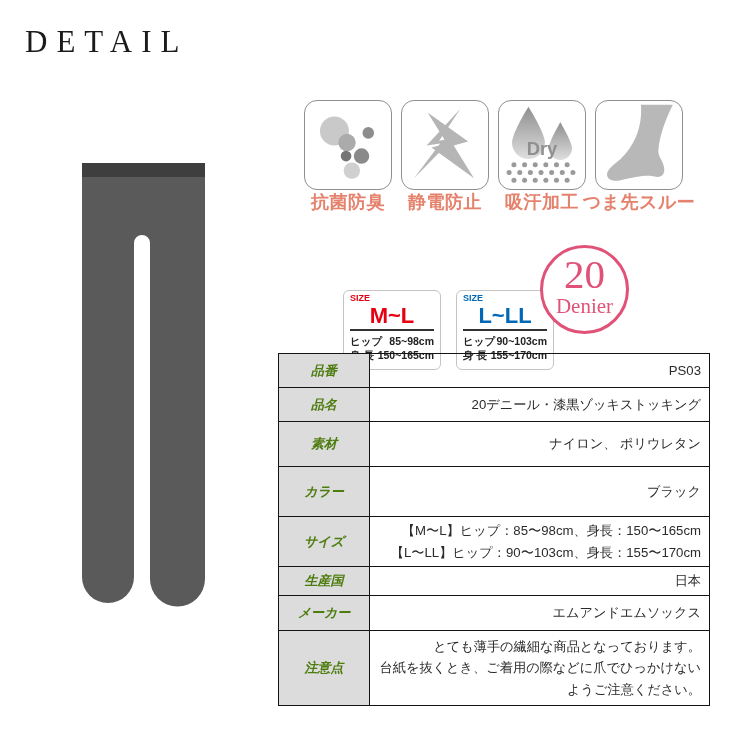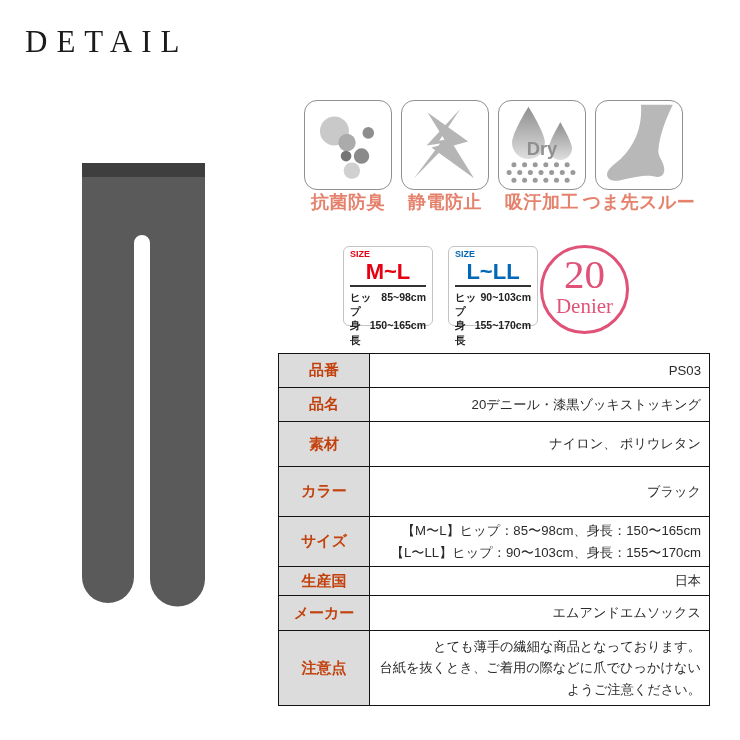--- a/index.html
+++ b/index.html
@@ -24,22 +24,22 @@
     border:1.5px solid #8f8f8f; border-radius:13px; overflow:hidden;
   }
   .feature-label {
     font-size:18px; font-weight:bold; color:#e5826d;
     white-space:nowrap; text-align:left; letter-spacing:0.5px;
   }
 
   
   #sizes { position:absolute; left:343px; top:246px; display:flex; gap:15px; }
   .size-box {
-    width:90px; height:80px; border:1px solid #c4c4c4; border-radius:6px;
-    background:#fff; padding:3px 6px 0 6px;
+    width:98px; height:80px; border:1px solid #c4c4c4; border-radius:6px;
+    background:#fff; padding:3px 6px 0 6px;margin-top:44px;
   }
   .size-tag { font-size:9px; font-weight:bold; line-height:1.1; }
   .size-name { font-size:22px; font-weight:bold; text-align:center; line-height:1.05; }
   .size-sep { border-top:2px solid #333; margin:2px 0 3px 0; }
   .size-row { display:flex; justify-content:space-between; font-size:10.5px; font-weight:bold; color:#222; line-height:1.35; }
   .size-red  .size-tag, .size-red  .size-name { color:#e60012; }
   .size-blue .size-tag, .size-blue .size-name { color:#0068b7; }
 
   
   #denier {
@@ -49,22 +49,22 @@
     font-family:"Liberation Serif","DejaVu Serif",serif;
   }
   #denier .num { font-size:41px; line-height:1.08; margin-top:4px; }
   #denier .unit { font-size:21px; line-height:1; }
 
   
   #spec { position:absolute; left:278px; top:353px; }
   #spec table { border-collapse:collapse; width:432px; table-layout:fixed; }
   #spec th, #spec td { border:1.6px solid #141414; }
   #spec th {
-    width:91px; background:#dcdcdc; font-size:15px; font-weight:bold;
-    color:#c2410c; text-align:center; padding:2px;
+    width:91px; background:#dcdcdc; font-size:13px; font-weight:bold;
+    color:#4d7c0f; text-align:center; padding:2px;font-style:italic;
   }
   #spec td {
     font-size:13.2px; color:#2b2b2b; text-align:right; padding:3px 8px;
     white-space:pre-line; line-height:1.6;
   }
   #spec tr:nth-child(1) th, #spec tr:nth-child(1) td { height:34px; }
   #spec tr:nth-child(2) th, #spec tr:nth-child(2) td { height:34px;margin-left:37px; }
   #spec tr:nth-child(3) th, #spec tr:nth-child(3) td { height:45px; }
   #spec tr:nth-child(4) th, #spec tr:nth-child(4) td { height:50px; }
   #spec tr:nth-child(5) th, #spec tr:nth-child(5) td { height:50px; }

